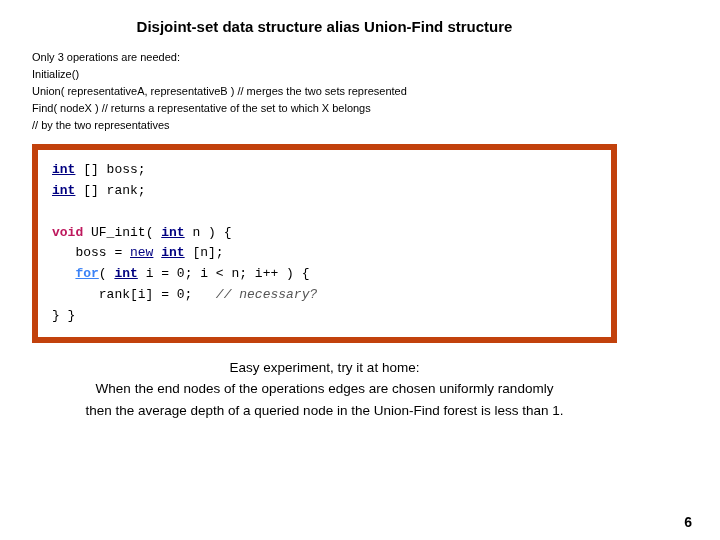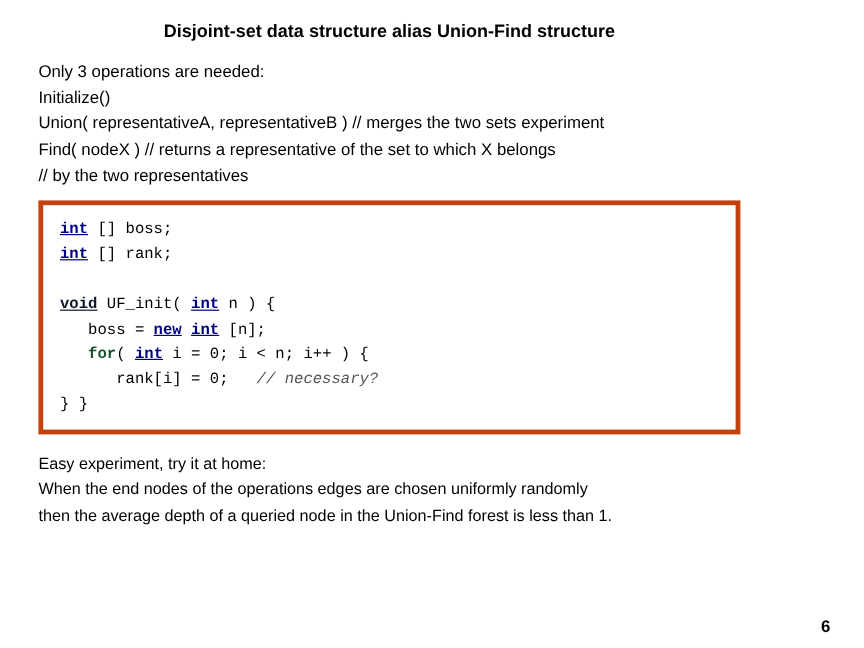--- a/index.html
+++ b/index.html
@@ -23,71 +23,72 @@
     }
 
     .title {
       text-align: center;
       font-size: 15px;
       font-weight: bold;
       margin-bottom: 14px;
     }
 
     .intro-text {
-      font-size: 14px;
+      font-size: 11px;
       line-height: 1.55;
       margin-bottom: 10px;
     }
 
     .code-box {
-      border: 4px solid #c2410c;
+      border: 6px solid #c2410c;
       padding: 10px 14px;
       margin-bottom: 10px;
       font-family: 'Courier New', Courier, monospace;
       font-size: 13px;
       line-height: 1.6;
       background: #ffffff;
     }
 
     .code-line {
       display: block;
       white-space: pre;
     }
 
     .kw-int { color: #000080; font-weight: bold; text-decoration: underline; }
-    .kw-void { color: #0f172a; font-weight: bold; text-decoration: underline; }
-    .kw-new { color: #000080; font-weight: bold; text-decoration: underline; }
-    .kw-for { color: #14532d; font-weight: bold; }
+    .kw-void { color: #be185d; font-weight: bold; }
+    .kw-new { color: #000080; font-weight: normal; text-decoration: underline; }
+    .kw-for { color: #3b82f6; font-weight: bold; text-decoration: underline; }
     .comment-italic { font-style: italic; color: #555555; }
 
     .footer-text {
       font-size: 13.5px;
       line-height: 1.6;
       margin-top: 4px;
+      text-align: center;
     }
 
     .page-number {
       position: absolute;
       bottom: 10px;
       right: 28px;
       font-size: 14px;
       font-weight: bold;
     }
   </style>
 </head>
 <body>
 
 <div class="page">
 
   <div class="title">Disjoint-set data structure alias Union-Find  structure</div>
 
   <div class="intro-text">
     <div>Only 3 operations are needed:</div>
     <div>Initialize()</div>
-    <div>Union(  representativeA, representativeB )  // merges the two sets experiment</div>
+    <div>Union(  representativeA, representativeB )  // merges the two sets represented</div>
     <div>Find(  nodeX )              // returns a representative of the set to which X belongs</div>
     <div>                                              // by the two representatives</div>
   </div>
 
   <div class="code-box">
     <span class="code-line"><span class="kw-int">int</span> [] boss;</span>
     <span class="code-line"><span class="kw-int">int</span> [] rank;</span>
     <span class="code-line"> </span>
     <span class="code-line"><span class="kw-void">void</span> UF_init( <span class="kw-int">int</span> n ) {</span>
     <span class="code-line">   boss = <span class="kw-new">new</span> <span class="kw-int">int</span> [n];</span>

